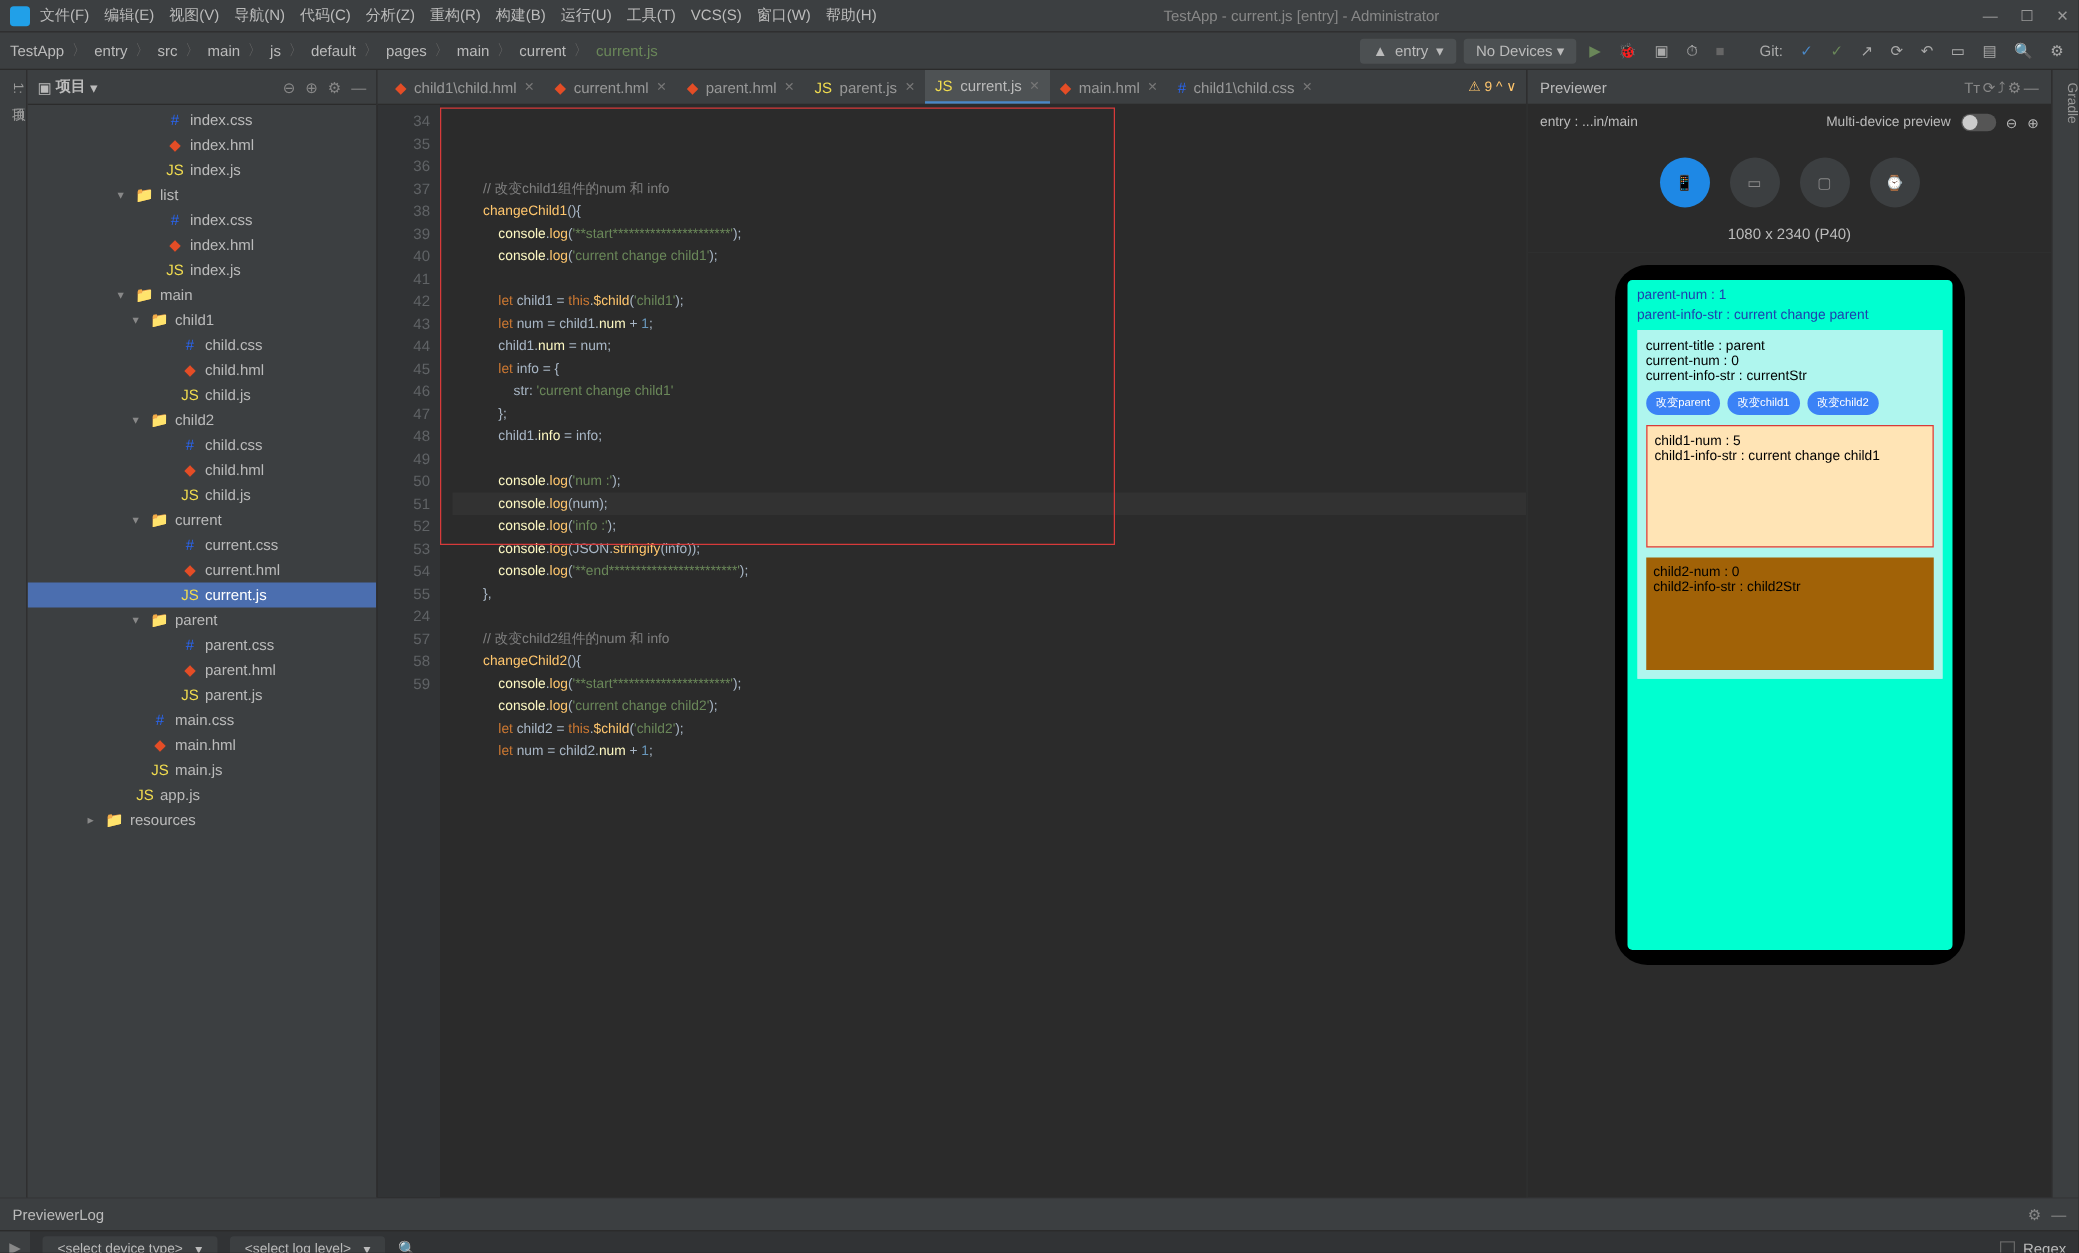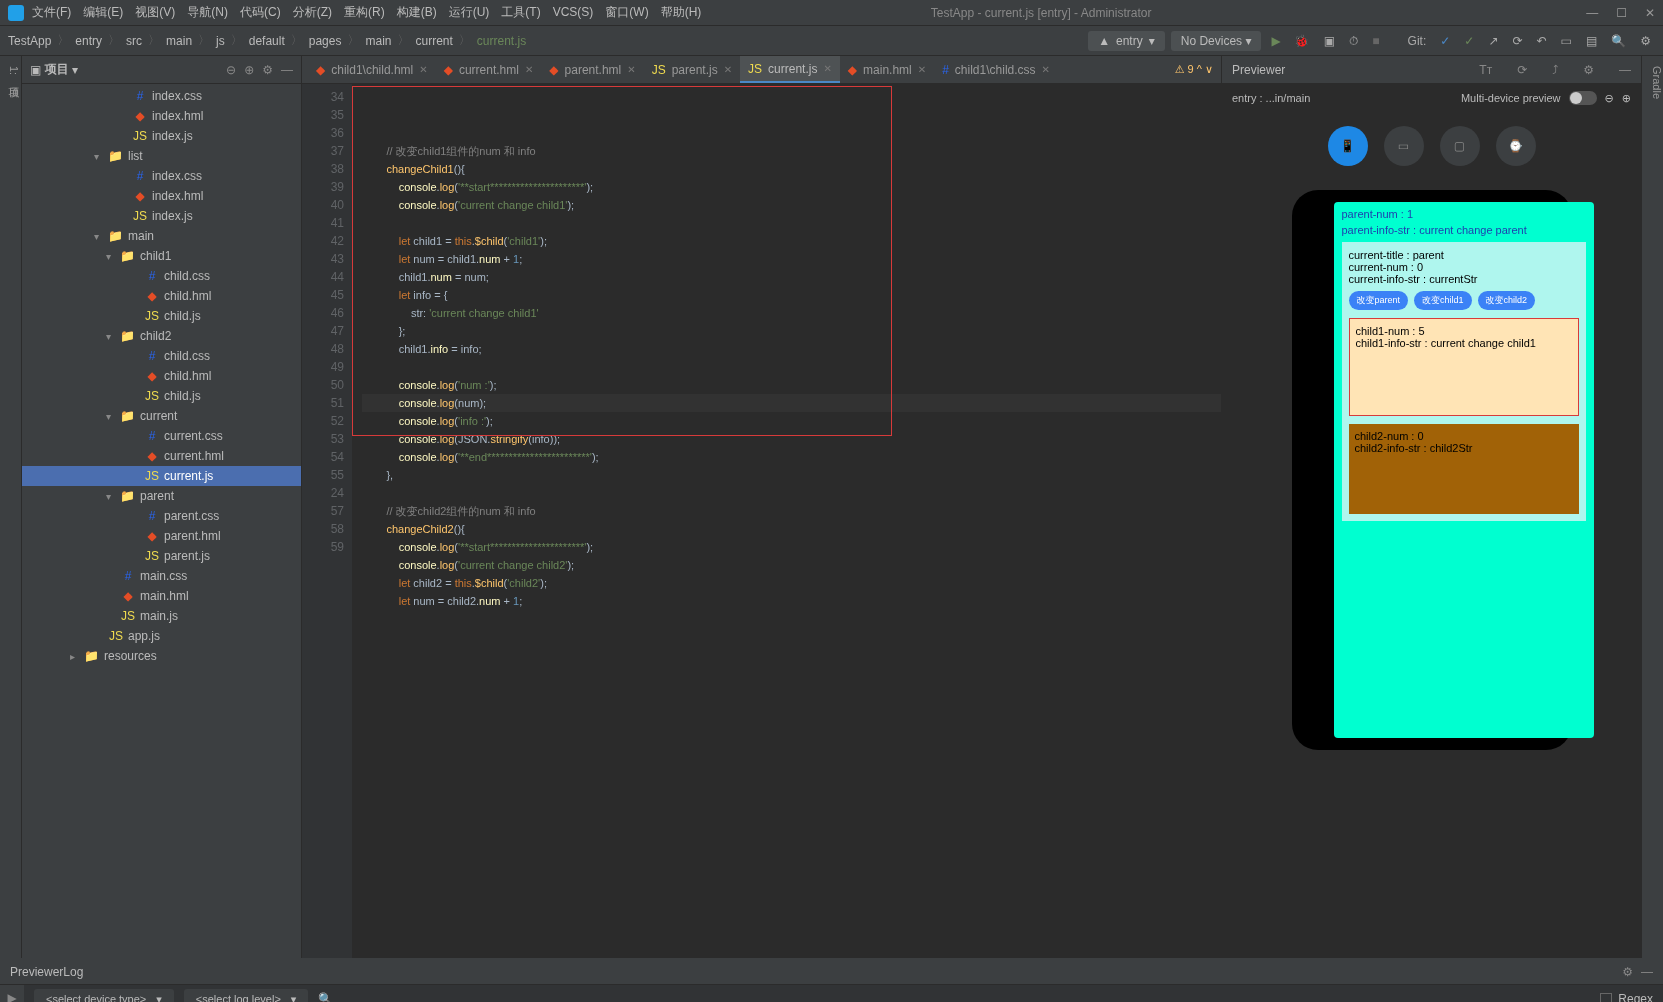--- a/index.html
+++ b/index.html
@@ -45,32 +45,32 @@
 .code .kw { color:#cc7832; }
 .code .str { color:#6a8759; }
 .code .fn { color:#ffc66d; }
 .code .prop { color:#fef9c3; }
 .code .cm { color:#808080; }
 .code .num { color:#6897bb; }
 .code-line.hl { background:#323232; }
 .redbox { position:absolute; border:1px solid #d73a3a; pointer-events:none; }
 .previewer { width:420px; background:#3c3f41; border-left:1px solid #2b2b2b; display:flex; flex-direction:column; }
 .previewer-header { height:28px; display:flex; align-items:center; padding:0 10px; border-bottom:1px solid #2b2b2b; }
-.previewer-header .icons { margin-left:auto; display:flex; gap:25px; color:#888; }
+.previewer-header .icons { margin-left:auto; display:flex; gap:2px; color:#888; }
 .previewer-sub { height:28px; display:flex; align-items:center; padding:0 10px; background:#2b2b2b; font-size:11px; }
 .previewer-sub .right { margin-left:auto; display:flex; align-items:center; gap:8px; }
 .toggle { width:28px; height:14px; background:#555; border-radius:7px; position:relative; }
 .toggle::after { content:''; width:12px; height:12px; background:#ccc; border-radius:50%; position:absolute; top:1px; left:1px; }
 .device-icons { display:flex; justify-content:center; gap:16px; padding:14px 0; background:#2b2b2b; }
 .device-icon { width:40px; height:40px; border-radius:50%; background:#3c3f41; display:flex; align-items:center; justify-content:center; color:#888; cursor:pointer; }
 .device-icon.active { background:#1e88e5; color:#fff; }
 .device-label { text-align:center; color:#bbb; font-size:12px; background:#2b2b2b; padding-bottom:8px; }
 .phone-frame { flex:1; background:#2b2b2b; display:flex; justify-content:center; padding-top:10px; overflow:hidden; }
 .phone { width:280px; height:560px; background:#000; border-radius:26px; padding:12px 10px; }
-.phone-screen { width:100%; height:100%; background:#00ffd0; border-radius:4px; overflow:auto; font-size:11px; color:#000; padding:4px;margin-left:32px; }
+.phone-screen { width:100%; height:100%; background:#00ffd0; border-radius:4px; overflow:auto; font-size:11px; color:#000; padding:4px; }
 .p-row { padding:2px 4px; }
 .p-card { background:#aff6ee; margin:4px; padding:6px; border:1px solid #aff6ee; }
 .p-btns { display:flex; gap:6px; margin-top:6px; }
 .p-btn { background:#3b82f6; color:#fff; border-radius:10px; padding:3px 8px; font-size:9px; cursor:pointer; }
 .p-child1 { background:#ffe4b5; border:1px solid #d73a3a; margin-top:8px; padding:6px; }
 .p-child2 { background:#a16207; margin-top:8px; padding:6px; min-height:90px; }
 .bottom-panel { height:280px; background:#2b2b2b; border-top:1px solid #3c3f41; display:flex; flex-direction:column; }
 .bottom-header { height:26px; background:#3c3f41; display:flex; align-items:center; padding:0 10px; border-bottom:1px solid #2b2b2b; }
 .bottom-header .icons { margin-left:auto; display:flex; gap:8px; color:#888; }
 .bottom-filters { height:28px; display:flex; align-items:center; gap:10px; padding:0 10px; background:#313335; }
@@ -400,20 +400,21 @@
         <span>⊖</span>
         <span>⊕</span>
       </div>
     </div>
     <div class="device-icons">
       <div class="device-icon active">📱</div>
       <div class="device-icon">▭</div>
       <div class="device-icon">▢</div>
       <div class="device-icon">⌚</div>
     </div>
+    <div class="device-label">1080 x 2340 (P40)</div>
     <div class="phone-frame">
       <div class="phone">
         <div class="phone-screen">
           <div class="p-row" style="color:#1e40af">parent-num : 1</div>
           <div class="p-row" style="color:#1e40af">parent-info-str : current change parent</div>
           <div class="p-card">
             <div>current-title : parent</div>
             <div>current-num : 0</div>
             <div>current-info-str : currentStr</div>
             <div class="p-btns" id="pbtns">

